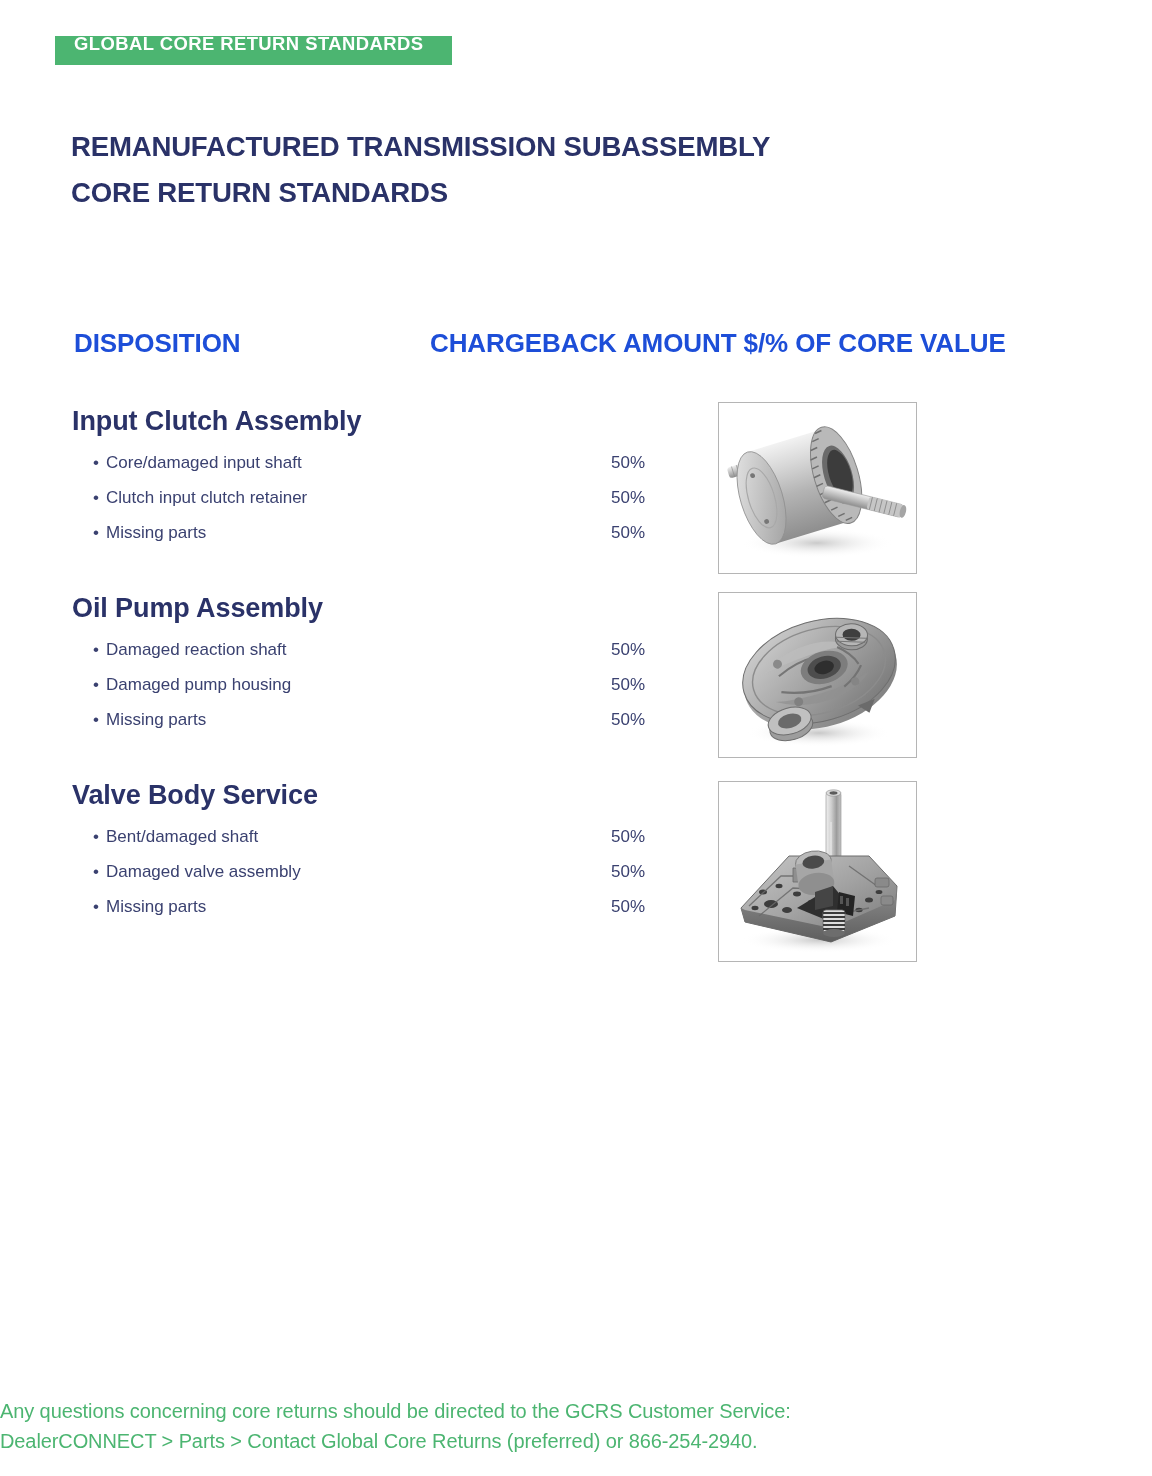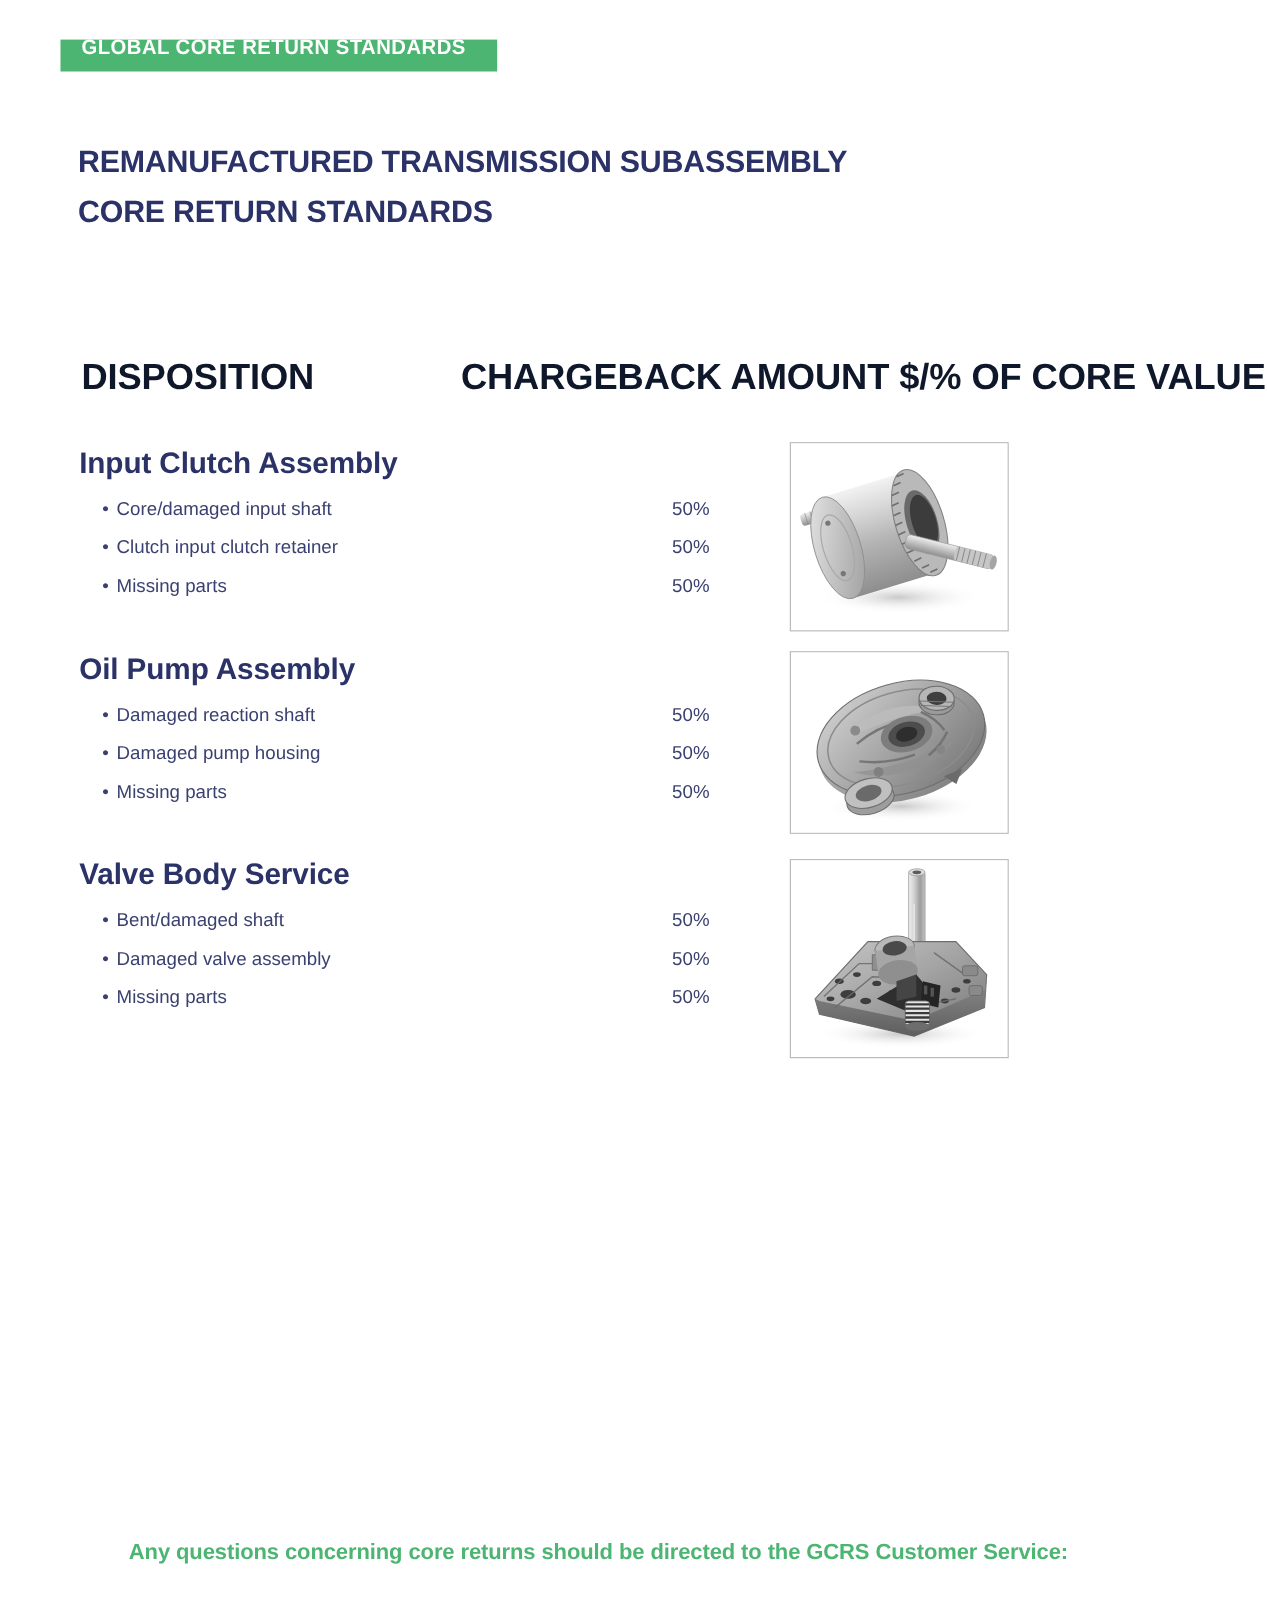--- a/index.html
+++ b/index.html
@@ -69,29 +69,29 @@
   .col-headers {
     position: absolute;
     left: 74px;
     top: 327px;
     width: 1000px;
     height: 32px;
   }
   .col-head {
     position: absolute;
     top: 0;
-    color: #0f172a;
-    font-size: 33px;
+    color: #1d4ed8;
+    font-size: 26px;
     font-weight: bold;
     line-height: 32px;
     white-space: nowrap;
     letter-spacing: -0.1px;
   }
   .col-head.disposition { left: 0; }
-  .col-head.chargeback  { left: 345px; }
+  .col-head.chargeback  { left: 356px; }
 
   
   .sections {
     position: absolute;
     left: 0;
     top: 0;
     width: 1152px;
   }
   .section {
     position: absolute;
@@ -159,24 +159,24 @@
     overflow: hidden;
   }
   .photo-frame svg { display: block; }
 
   
   .footer {
     position: absolute;
     left: 0;
     top: 1396px;
     width: 1088px;
-    text-align: center;
+    text-align: left;
     color: #4cb571;
     font-size: 20px;
-    font-weight: bold;
+    font-weight: normal;
     line-height: 30px;
     letter-spacing: -0.1px;
   }
   .footer .fline { display: block; white-space: nowrap; }
 </style>
 </head>
 <body>
 
 <div class="page">
 
@@ -497,15 +497,16 @@
 
       <g fill="#8a8a8a" stroke="#666" stroke-width="0.7">
         <rect x="156" y="96" width="14" height="9" rx="2"></rect>
         <rect x="162" y="114" width="12" height="9" rx="2"></rect>
       </g>
     </svg>
   </div>
 
   <div class="footer">
     <span class="fline">Any questions concerning core returns should be directed to the GCRS Customer Service:</span>
+    <span class="fline">DealerCONNECT &gt; Parts &gt; Contact Global Core Returns (preferred) or 866-254-2940.</span>
   </div>
 
 </div>
 
 </body></html>

